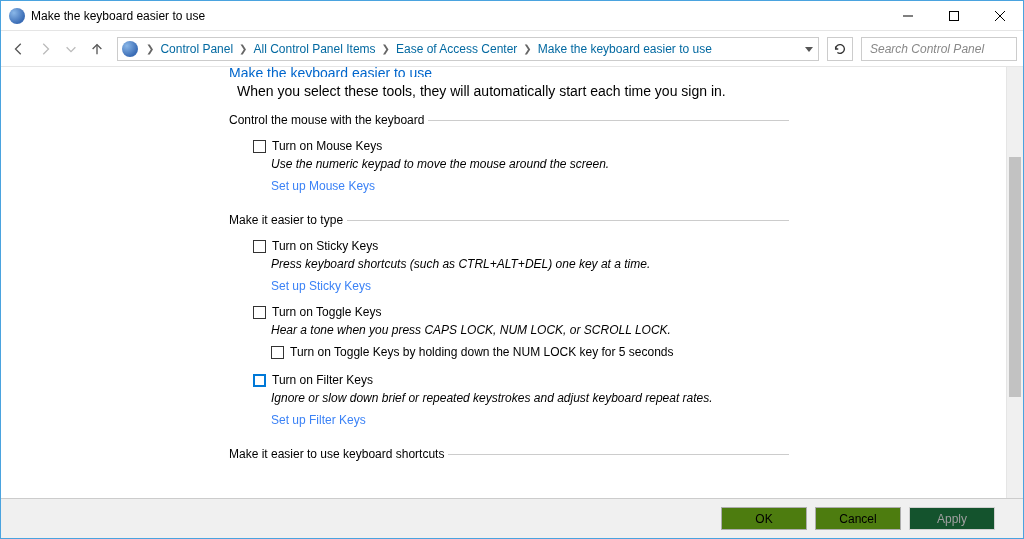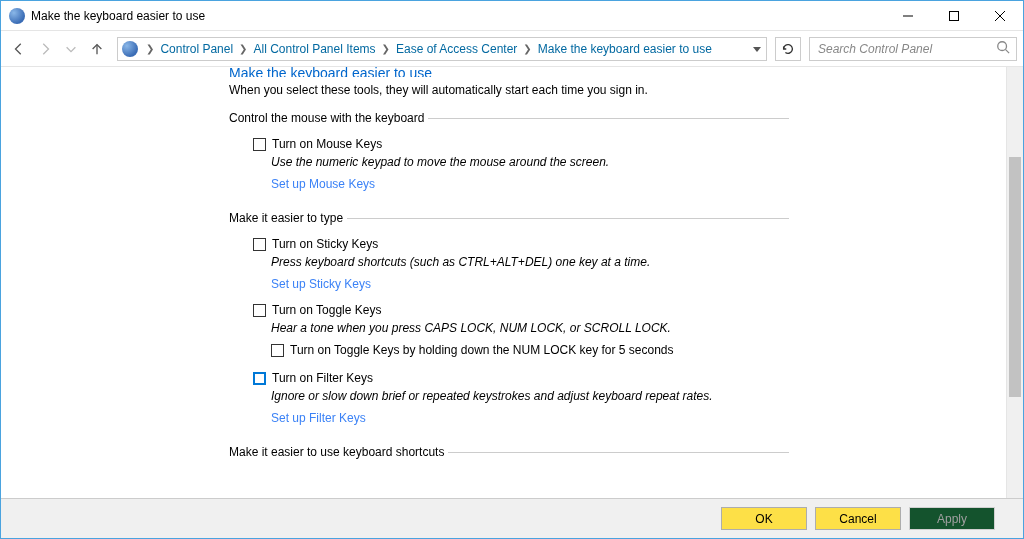--- a/index.html
+++ b/index.html
@@ -70,21 +70,21 @@
   .addr-drop { width:18px; display:flex; align-items:center; justify-content:center; color:#555;}
   .addr-drop svg{width:10px;height:10px;fill:currentColor;}
   .refreshbtn {
     width:26px; height:24px;
     border:1px solid #ccc;
     display:flex;align-items:center;justify-content:center;
     margin-right:6px;
   }
   .refreshbtn svg{width:14px;height:14px;stroke:#333;stroke-width:1.5;fill:none;}
   .searchbox {
-    width:208px; height:24px;
+    width:156px; height:24px;
     border:1px solid #ccc;
     display:flex; align-items:center;
     padding:0 6px;
     color:#777;
   }
   .searchbox input {
     border:none; outline:none; flex:1; font-size:12px; color:#000; font-style:italic; background:transparent;
   }
   .searchbox input::placeholder{ color:#888; font-style:italic;}
   .search-icon svg{width:14px;height:14px;stroke:#888;stroke-width:1.5;fill:none;}
@@ -105,22 +105,22 @@
   .page-title {
     color:#0066cc;
     font-size:14px;
     margin: 0;
     overflow:hidden;
     height:10px;
     position:relative;
   }
   .page-title span{ position:absolute; bottom:-4px; }
   .page-sub {
-    margin: 6px 0 14px 0;
-    font-size:12px;
+    margin: 6px 0 14px 8px;
+    font-size:14px;
   }
   fieldset {
     border:none;
     border-top:1px solid #ccc;
     margin: 8px 0 0 0;
     padding: 8px 0 0 0;
   }
   legend {
     padding: 0 4px 0 0;
     font-size:12px;
@@ -169,21 +169,21 @@
     display:flex;
     align-items:center;
     justify-content:flex-end;
     padding:0 28px 0 0;
     gap:8px;
   }
   .btn {
     min-width:86px;
     height:23px;
     border:1px solid #adadad;
-    background:#fde047;
+    background:#4d7c0f;
     font-size:12px;
     font-family:inherit;
     cursor:pointer;
   }
   .btn:disabled { color:#a0a0a0; background:#14532d; border-color:#d0d0d0; cursor:default;}
 </style>
 </head>
 <body>
 
 <div class="titlebar">

